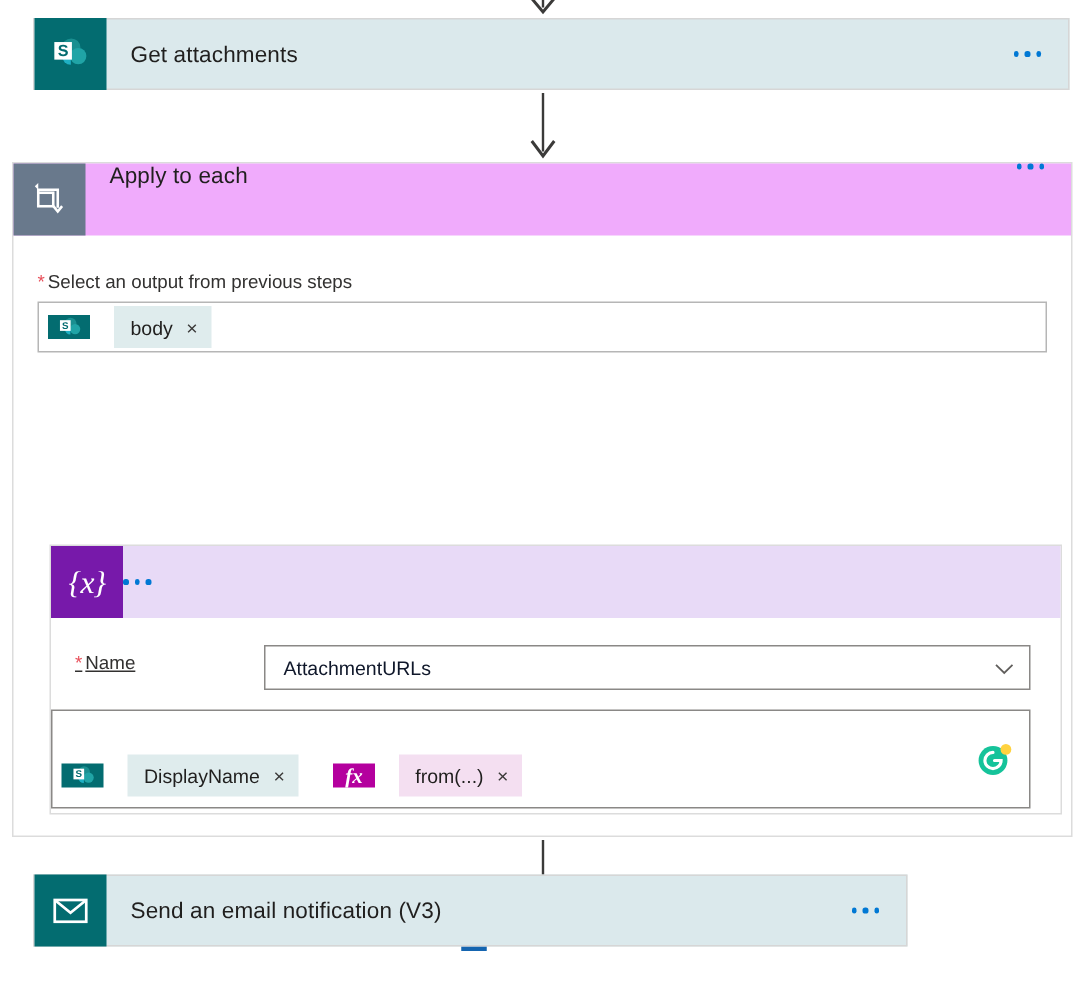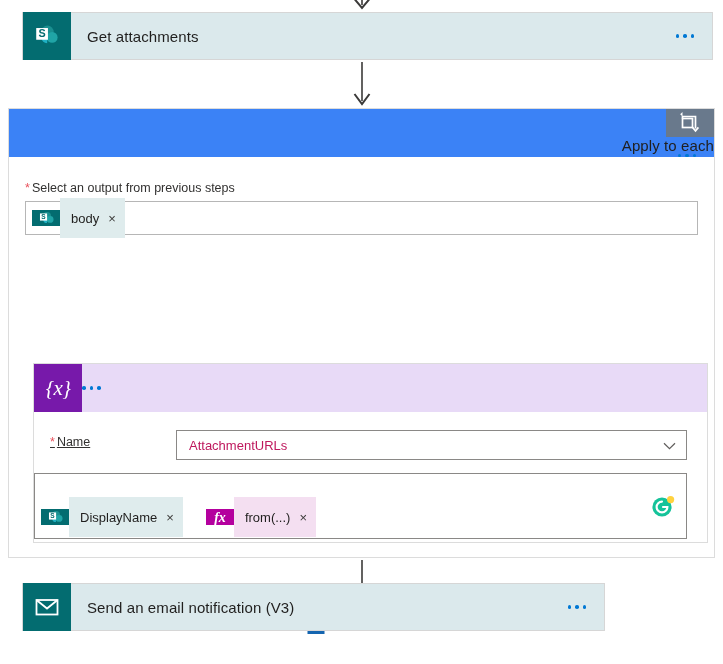--- a/index.html
+++ b/index.html
@@ -74,24 +74,23 @@
   
   #apply-to-each {
     position: absolute;
     left: 8px; top: 108px;
     width: 707px; height: 450px;
     border: 1px solid #dcdcdc;
     background: #ffffff;
   }
   .foreach-header {
     display: flex;
-    align-items: flex-end;
+    align-items: flex-start;
     height: 48px;
-    background: #3b82f6;
-    flex-direction: column;
+    background: #f0abfc;
   }
   .icon-slate { background: #69798c; }
 
   .field-label {
     font-size: 12.5px;
     color: #323130;
     margin: 0 0 6px 0;
     white-space: nowrap;
   }
   .req { color: #e8505b; margin-right: 2px; font-size: 12.5px; }
@@ -118,23 +117,24 @@
     width: 28px; height: 16px;
     min-width: 28px;
     display: flex;
     align-items: center;
     justify-content: center;
   }
   .token-body {
     display: flex;
     align-items: center;
     gap: 9px;
-    height: 40px;
+    height: 28px;
     padding: 0 9px 0 11px;
     white-space: nowrap;
+    margin-left: 16px;
   }
   .token-x {
     font-size: 13px;
     color: #3b3a39;
     line-height: 1;
     cursor: pointer;
   }
   .tok-sp  .token-ico  { background: #036c70; }
   .tok-sp  .token-body { background: #dfeced; }
   .tok-fx  .token-ico  { background: #b4009e; }
@@ -173,21 +173,21 @@
   }
   .combo {
     flex: 1;
     height: 30px;
     border: 1px solid #8a8886;
     background: #fff;
     display: flex;
     align-items: center;
     padding: 0 10px 0 12px;
     font-size: 13px;
-    color: #be185d;
+    color: #0f172a;
   }
   .combo .val { flex: 1; }
   .value-box {
     flex: 1;
     min-height: 66px;
     border: 1px solid #8a8886;
     background: #fff;
     position: relative;
     display: flex;
     align-items: flex-end;

